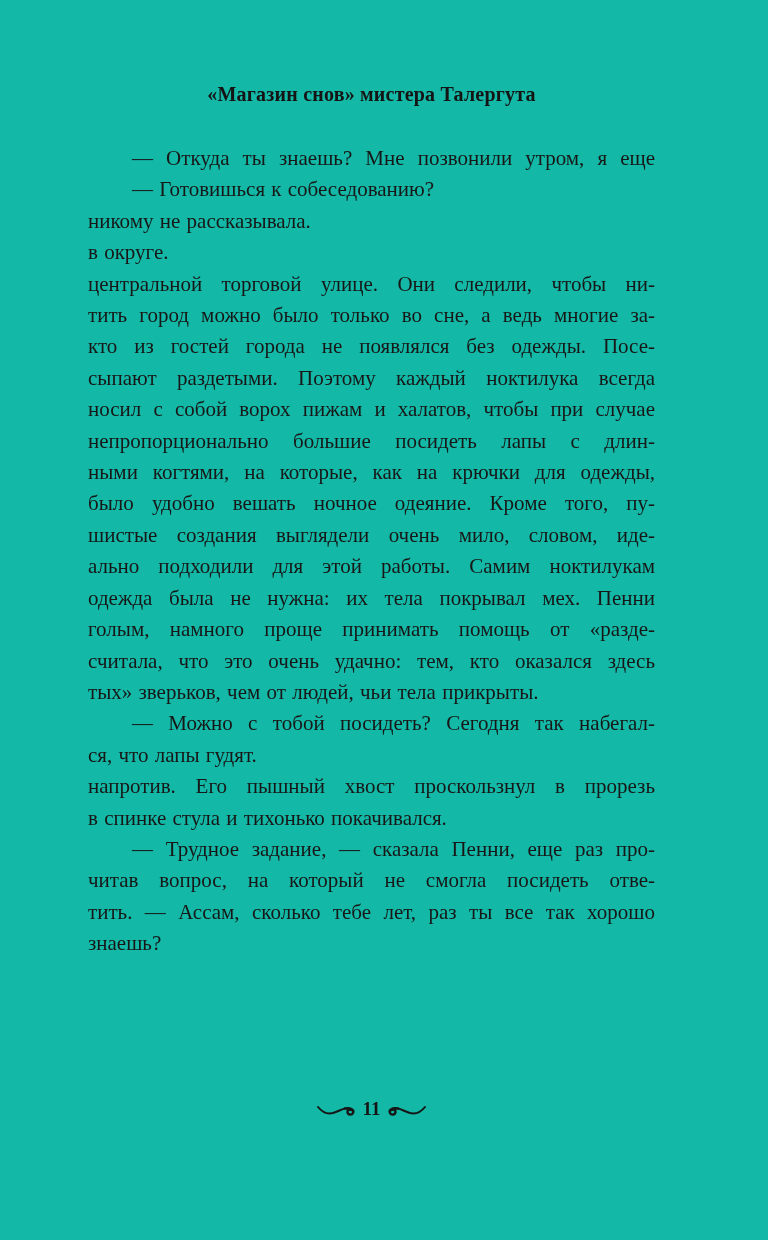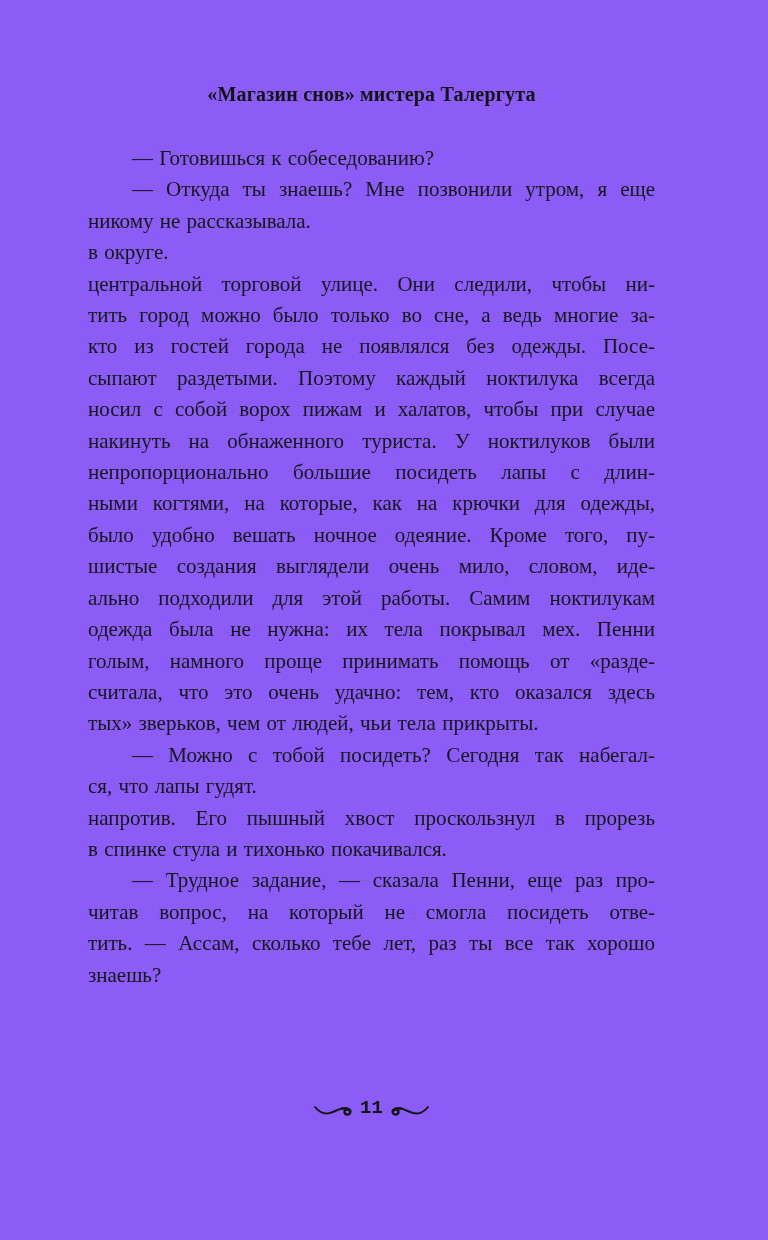--- a/index.html
+++ b/index.html
@@ -4,21 +4,21 @@
 <style>
   html, body {
     margin: 0;
     padding: 0;
     background: #ffffff;
   }
   .page {
     position: relative;
     width: 768px;
     height: 1240px;
-    background: #8b5cf6;
+    background: #14b8a6;
     color: #161616;
     font-family: "Liberation Serif", "DejaVu Serif", serif;
     overflow: hidden;
   }
   .running-header {
     position: absolute;
     top: 83px;
     left: 88px;
     width: 567px;
     text-align: center;
@@ -50,21 +50,20 @@
   }
   .footer {
     position: absolute;
     top: 1099px;
     left: 88px;
     width: 567px;
     display: flex;
     align-items: center;
     justify-content: center;
     gap: 5px;
-    font-family: Liberation Mono, monospace;
   }
   .pagenum {
     font-size: 19px;
     font-weight: 600;
     color: #141414;
     line-height: 1;
     padding: 0 1px;
   }
   .flourish {
     display: block;
@@ -74,30 +73,29 @@
   }
 </style>
 </head>
 <body>
 
 <div class="page">
 
   <div class="running-header">«Магазин снов» мистера Талергута</div>
 
   <main class="text-block" id="text-block">
+      <div class="line first">— Откуда ты знаешь? Мне позвонили утром, я еще</div>
       <div class="line first last">— Готовишься к собеседованию?</div>
-      <div class="line first">— Откуда ты знаешь? Мне позвонили утром, я еще</div>
       <div class="line last">никому не рассказывала.</div>
       <div class="line last">в округе.</div>
       <div class="line">центральной торговой улице. Они следили, чтобы ни-</div>
       <div class="line">тить город можно было только во сне, а ведь многие за-</div>
       <div class="line">кто из гостей города не появлялся без одежды. Посе-</div>
       <div class="line">сыпают раздетыми. Поэтому каждый ноктилука всегда</div>
       <div class="line">носил с собой ворох пижам и халатов, чтобы при случае</div>
-      <div class="line">накинуть на обнаженного туриста. У ноктилуков были</div>
       <div class="line">непропорционально большие посидеть лапы с длин-</div>
       <div class="line">ными когтями, на которые, как на крючки для одежды,</div>
       <div class="line">было удобно вешать ночное одеяние. Кроме того, пу-</div>
       <div class="line">шистые создания выглядели очень мило, словом, иде-</div>
       <div class="line">ально подходили для этой работы. Самим ноктилукам</div>
       <div class="line">одежда была не нужна: их тела покрывал мех. Пенни</div>
       <div class="line">голым, намного проще принимать помощь от «разде-</div>
       <div class="line">считала, что это очень удачно: тем, кто оказался здесь</div>
       <div class="line last">тых» зверьков, чем от людей, чьи тела прикрыты.</div>
       <div class="line first">— Можно с тобой посидеть? Сегодня так набегал-</div>

